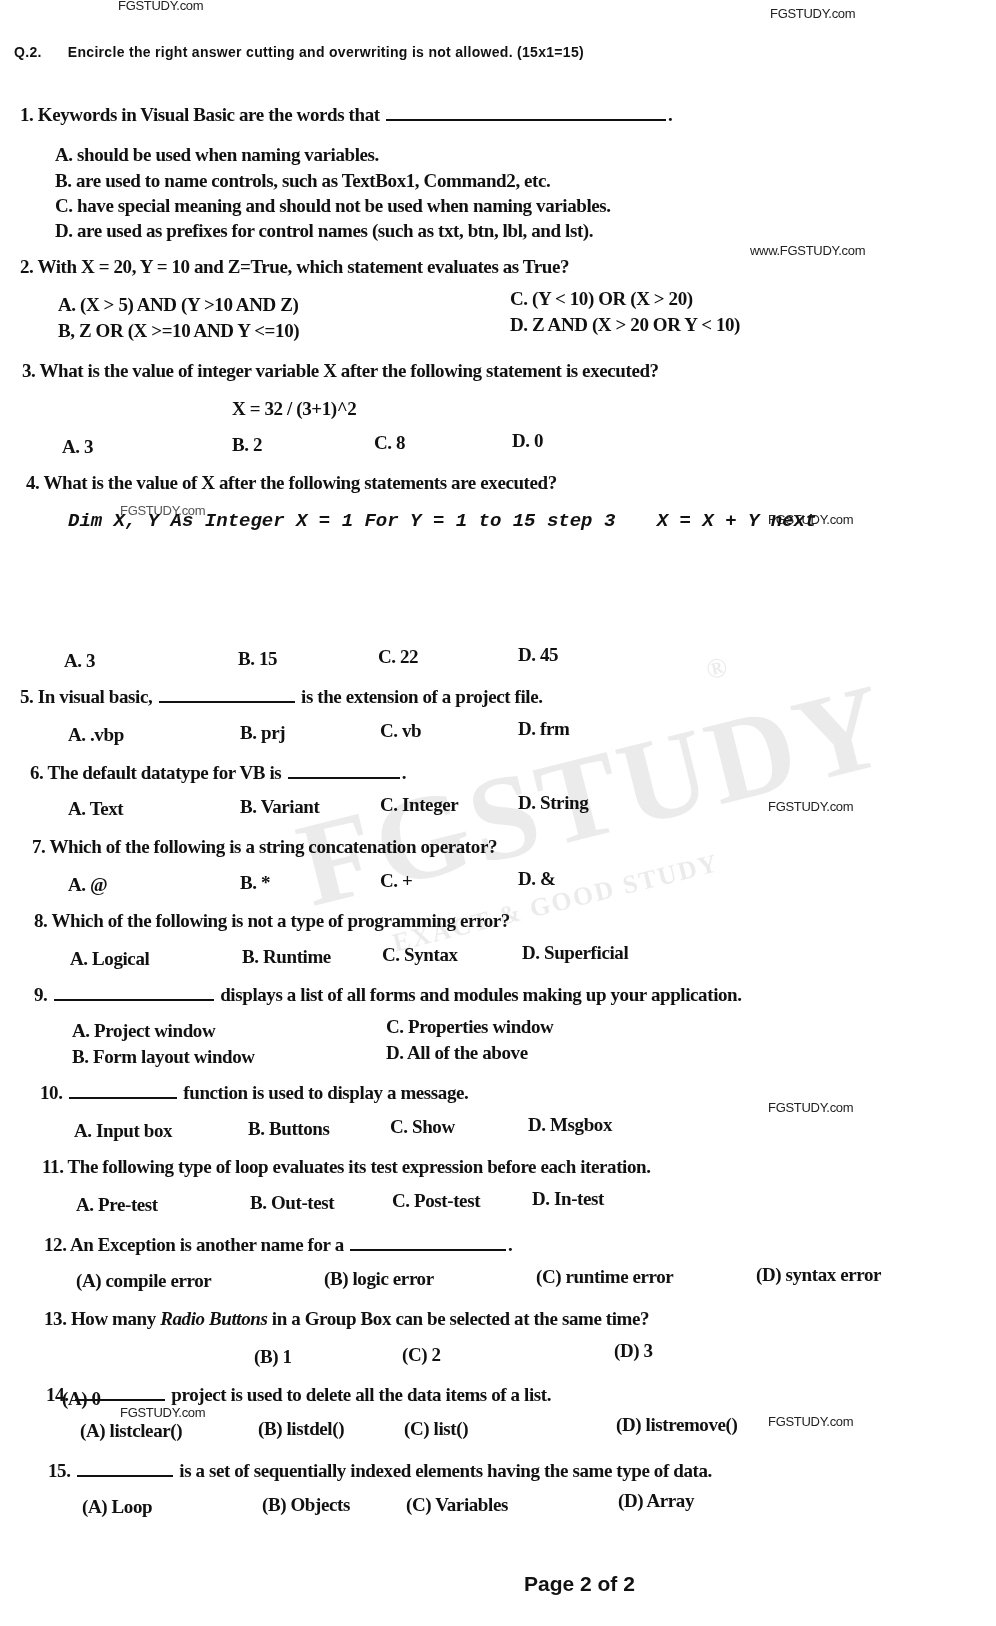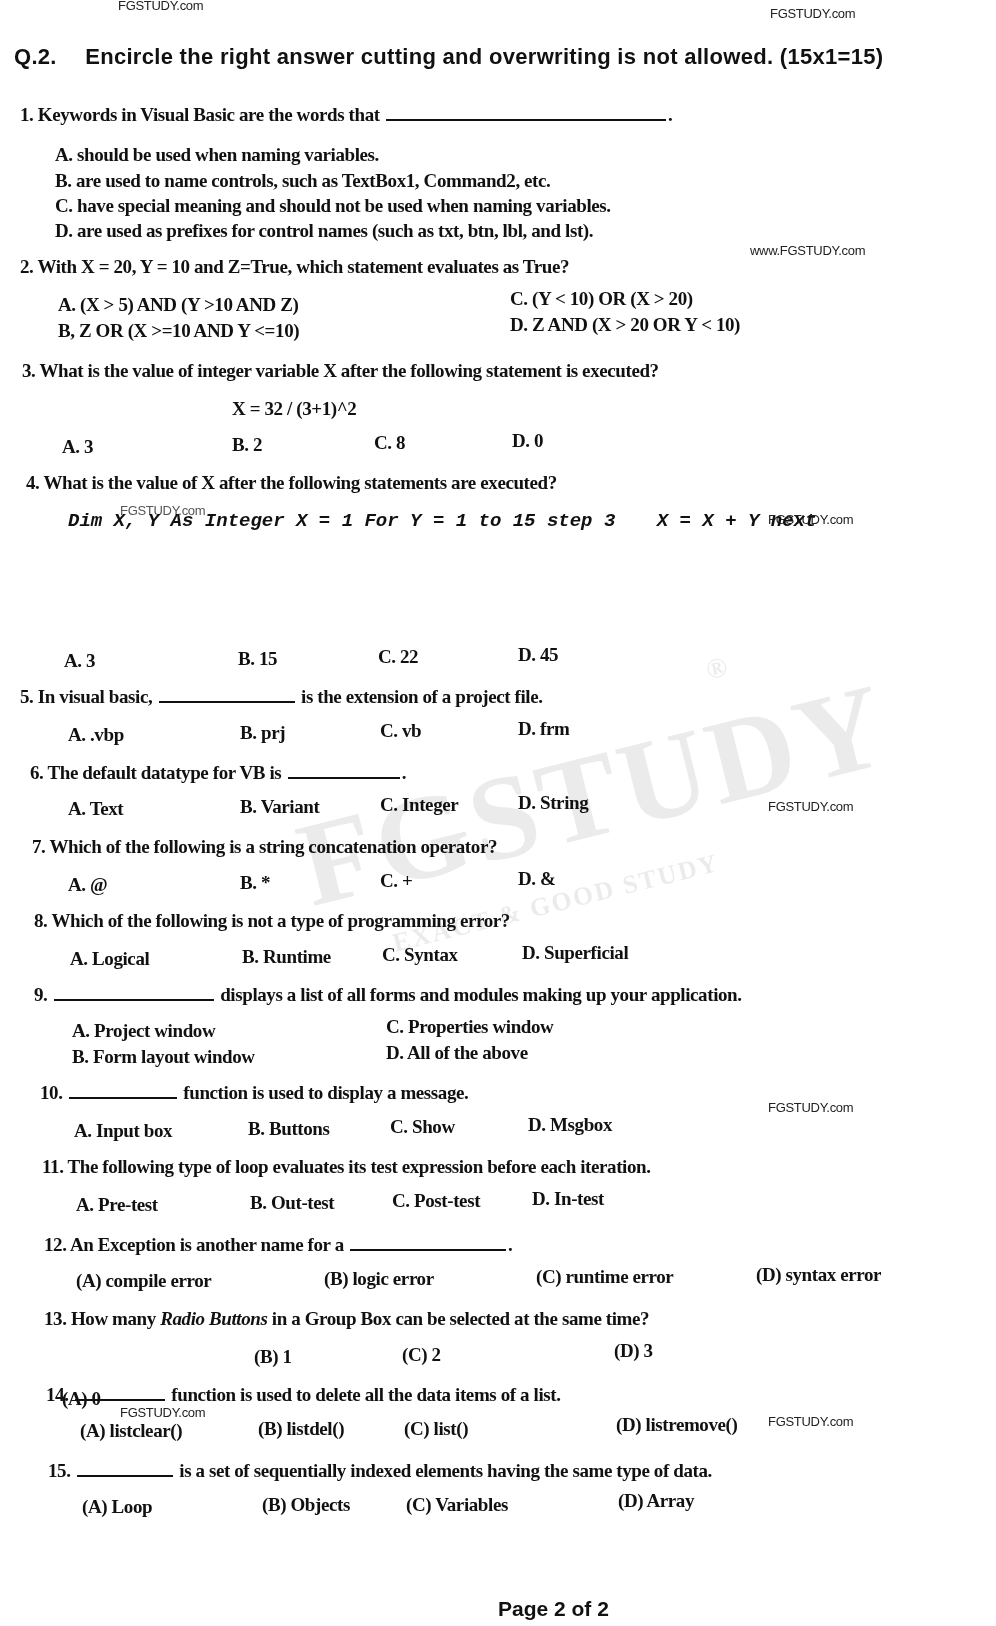--- a/index.html
+++ b/index.html
@@ -2,21 +2,21 @@
 <html><head>
 <meta charset="utf-8">
 <style>
   html, body { margin: 0; padding: 0; }
   body {
     width: 996px; height: 1626px; background: #ffffff; position: relative; overflow: hidden;
     font-family: "Liberation Serif", serif; color: #111;
   }
   .abs { position: absolute; white-space: nowrap; }
   .wm { font-family: "Liberation Sans", sans-serif; font-size: 13px; color: #222; letter-spacing: -0.3px; }
-  .header { font-family: "Liberation Sans", sans-serif; font-weight: bold; font-size: 22px; letter-spacing: 0.3px; }
+  .header { font-family: "Liberation Sans", sans-serif; font-weight: bold; font-size: 14px; letter-spacing: 0.3px; }
   .q { font-size: 19px; font-weight: bold; letter-spacing: -0.4px; }
   .opt { font-size: 19px; font-weight: bold; letter-spacing: -0.4px; }
   .code { font-family: "Liberation Mono", monospace; font-size: 19px; font-weight: bold; font-style: italic; }
   .blank { display: inline-block; border-bottom: 2px solid #111; vertical-align: baseline; height: 1px; margin: 0 2px; }
   .italic { font-style: italic; }
   .footer { font-family: "Liberation Sans", sans-serif; font-weight: bold; font-size: 21px; }
   .bigwm {
     position: absolute; left: 300px; top: 700px; width: 480px; height: 260px;
     color: rgba(0,0,0,0.08); font-family: "Liberation Serif", serif; font-weight: bold;
     transform: rotate(-14deg); pointer-events: none;
@@ -177,30 +177,30 @@
   <span>in a Group Box can be selected at the same time?</span>
 </div>
 <div class="abs opt" style="left:62px;top:1348px;margin-top:40px;">(A) 0</div>
 <div class="abs opt" style="left:254px;top:1346px;">(B) 1</div>
 <div class="abs opt" style="left:402px;top:1344px;">(C) 2</div>
 <div class="abs opt" style="left:614px;top:1340px;">(D) 3</div>
 
 <div class="abs q" style="left:46px;top:1384px;">
   <span>14.</span>
   <span class="blank" style="width:90px;"></span>
-  <span>function is used to delete all the data items of a list.</span>
+  <span>project is used to delete all the data items of a list.</span>
 </div>
 <div class="abs opt" style="left:80px;top:1420px;">(A) listclear()</div>
 <div class="abs opt" style="left:258px;top:1418px;">(B) listdel()</div>
 <div class="abs opt" style="left:404px;top:1418px;">(C) list()</div>
 <div class="abs opt" style="left:616px;top:1414px;">(D) listremove()</div>
 
 <div class="abs q" style="left:48px;top:1460px;">
   <span>15.</span>
   <span class="blank" style="width:96px;"></span>
   <span>is a set of sequentially indexed elements having the same type of data.</span>
 </div>
 <div class="abs opt" style="left:82px;top:1496px;">(A) Loop</div>
 <div class="abs opt" style="left:262px;top:1494px;">(B) Objects</div>
 <div class="abs opt" style="left:406px;top:1494px;">(C) Variables</div>
 <div class="abs opt" style="left:618px;top:1490px;">(D) Array</div>
 
-<div class="abs footer" style="left:498px;top:1572px;margin-top:25px;">Page 2 of 2</div>
+<div class="abs footer" style="left:524px;top:1572px;">Page 2 of 2</div>
 
 </body></html>

